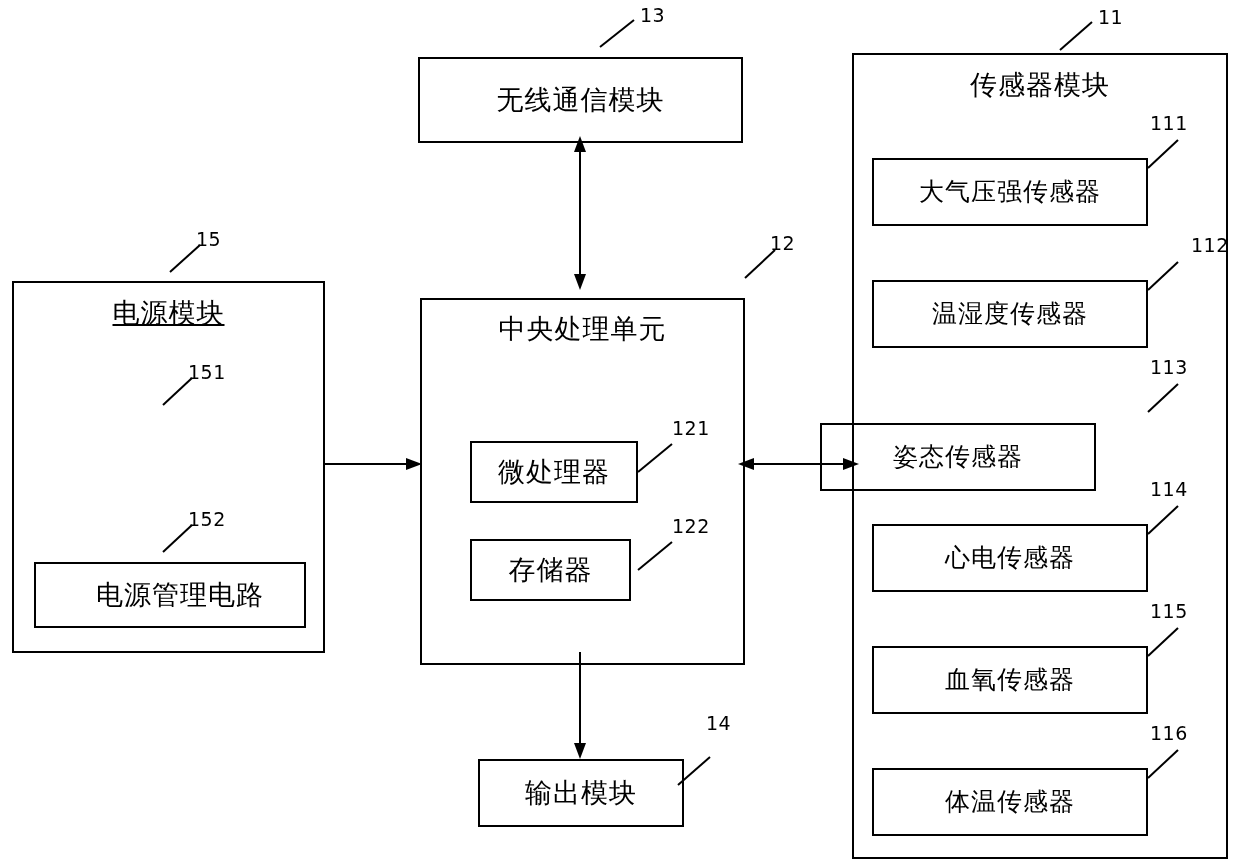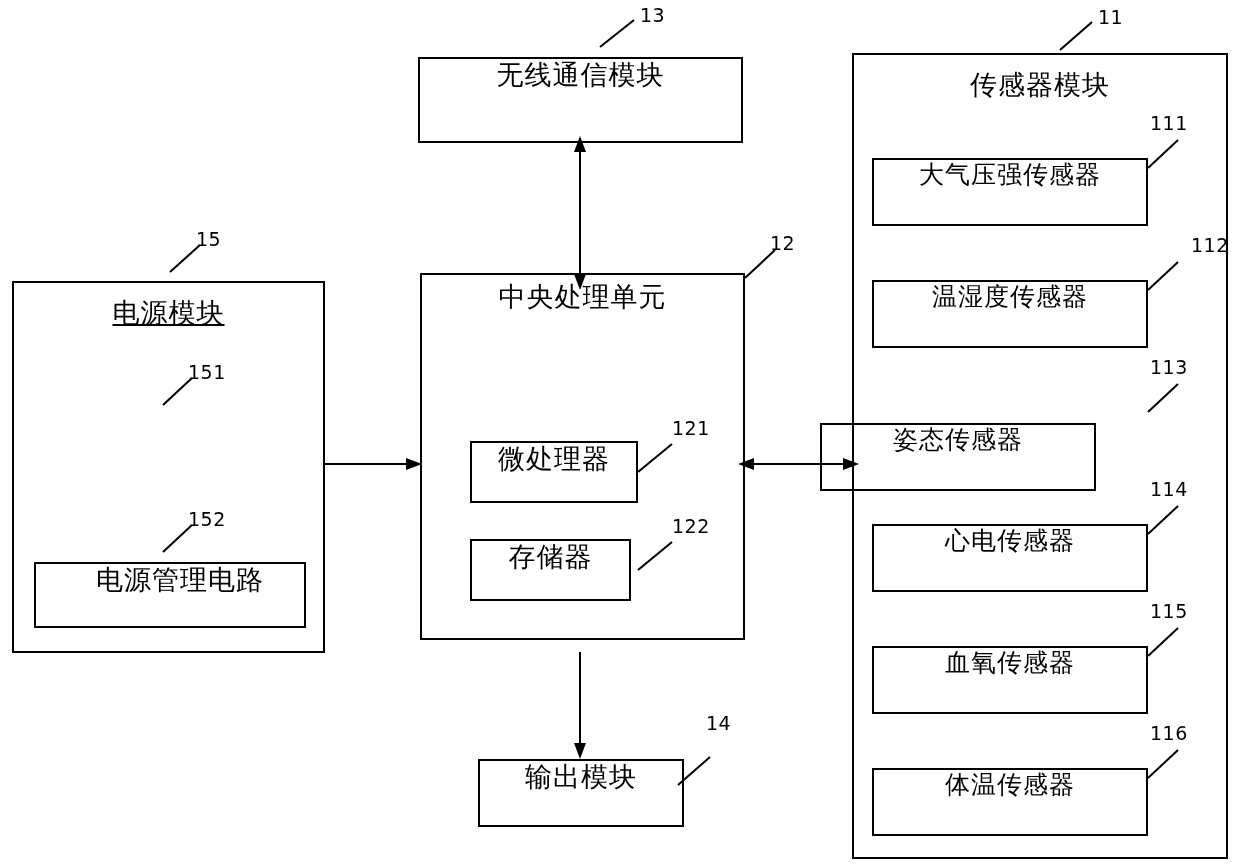--- a/index.html
+++ b/index.html
@@ -14,20 +14,21 @@
     background: #ffffff;
     font-family: "DejaVu Sans", "Liberation Sans", sans-serif;
     overflow: hidden;
   }
   .box {
     position: absolute;
     box-sizing: border-box;
     border: 2px solid #000000;
     background: transparent;
     display: flex;
+    align-items: center;
     justify-content: center;
     text-align: center;
     color: #000000;
   }
   .box.top-label {
     align-items: flex-start;
     padding-top: 14px;
   }
   .lbl {
     font-size: 27px;
@@ -146,21 +147,21 @@
   </div>
   <div class="refnum" style="left:196px; top:228px;">15</div>
 
   <div class="refnum" style="left:188px; top:361px;">151</div>
 
   <div class="box" style="left:34px; top:562px; width:272px; height:66px;padding-left:20px;">
     <span class="lbl">电源管理电路</span>
   </div>
   <div class="refnum" style="left:188px; top:508px;">152</div>
 
-  <div class="box top-label" style="left:420px; top:273px; width:325px; height:367px; padding-top:6px;">
+  <div class="box top-label" style="left:420px; top:298px; width:325px; height:367px; padding-top:15px;font-family:Liberation Mono, monospace;">
     <span class="lbl">中央处理单元</span>
   </div>
   <div class="refnum" style="left:770px; top:232px;">12</div>
 
   <div class="box" style="left:470px; top:441px; width:168px; height:62px;">
     <span class="lbl">微处理器</span>
   </div>
   <div class="refnum" style="left:672px; top:417px;">121</div>
 
   <div class="box" style="left:470px; top:539px; width:161px; height:62px;">

